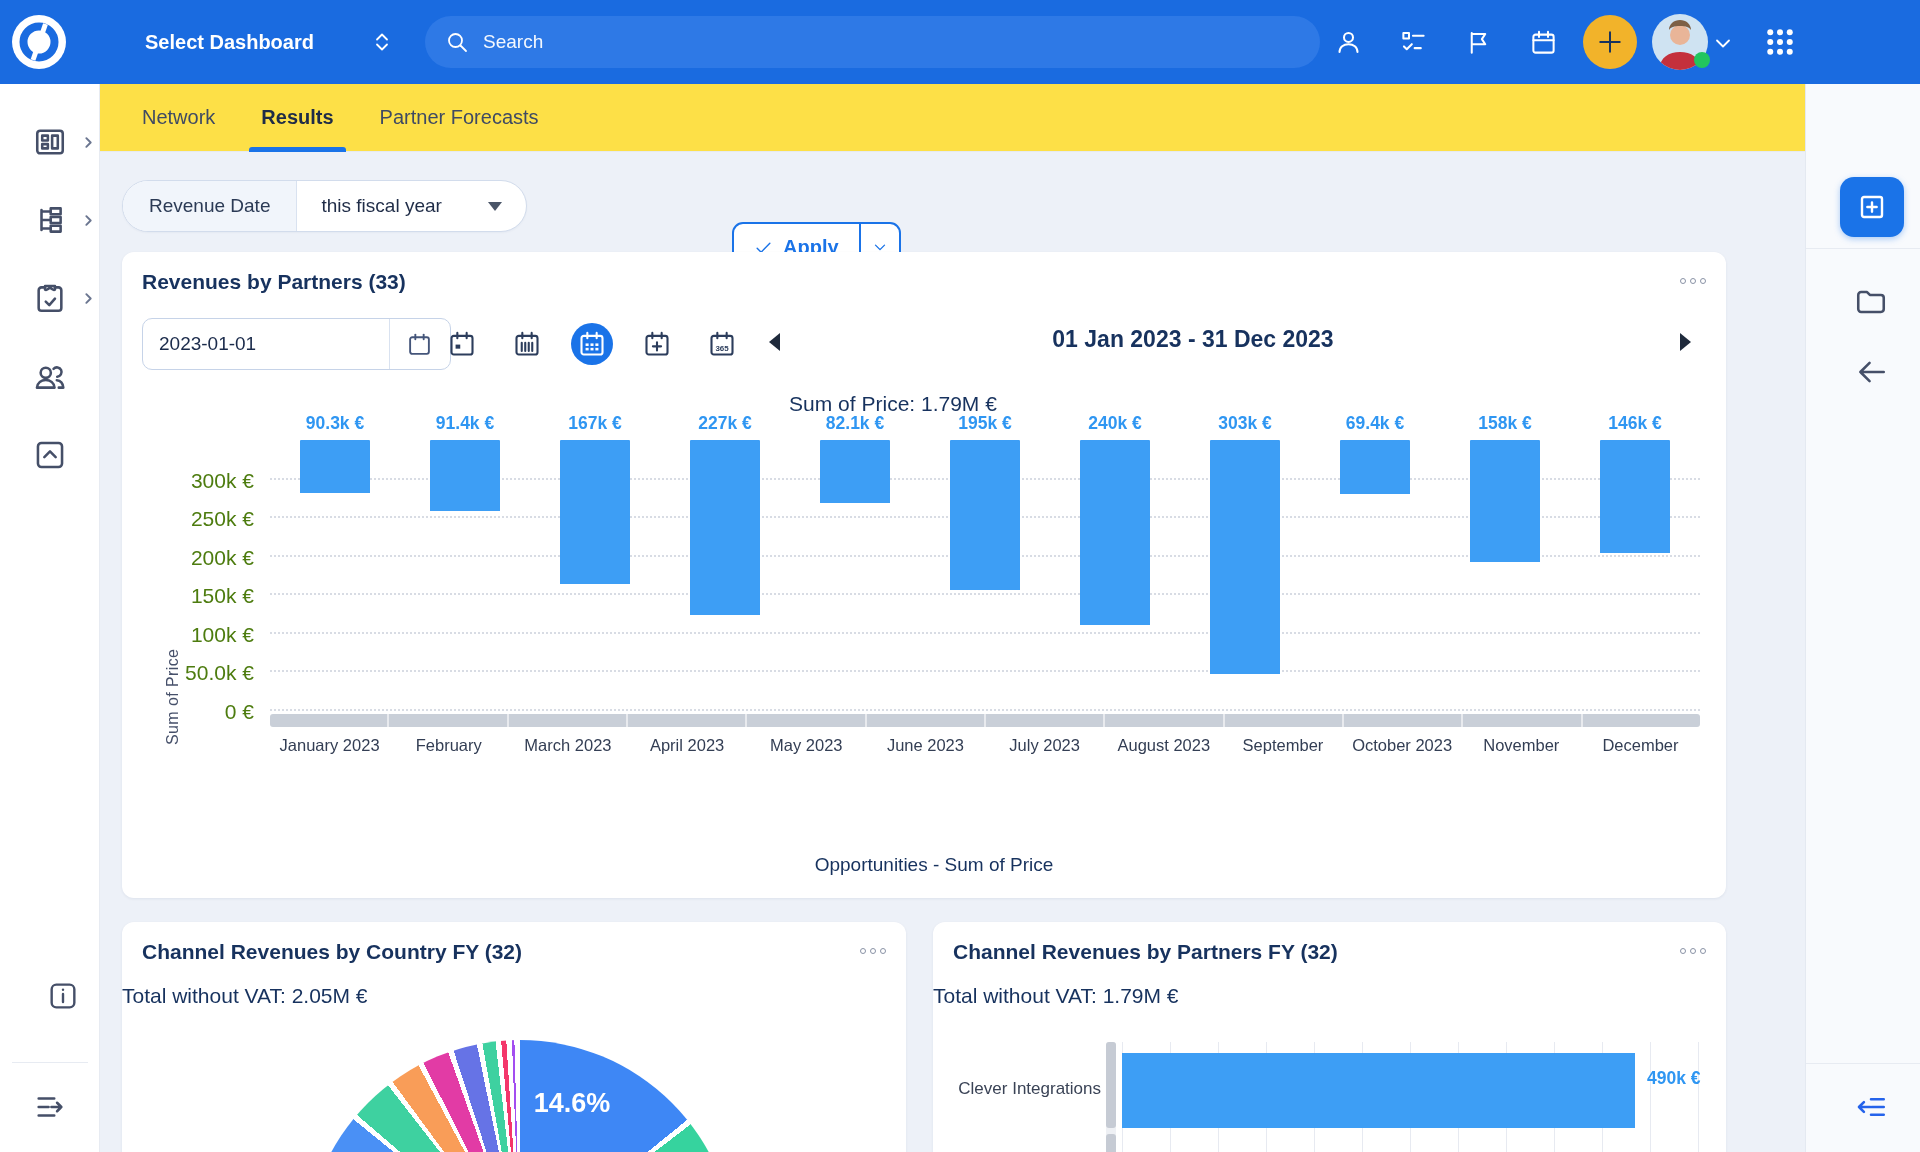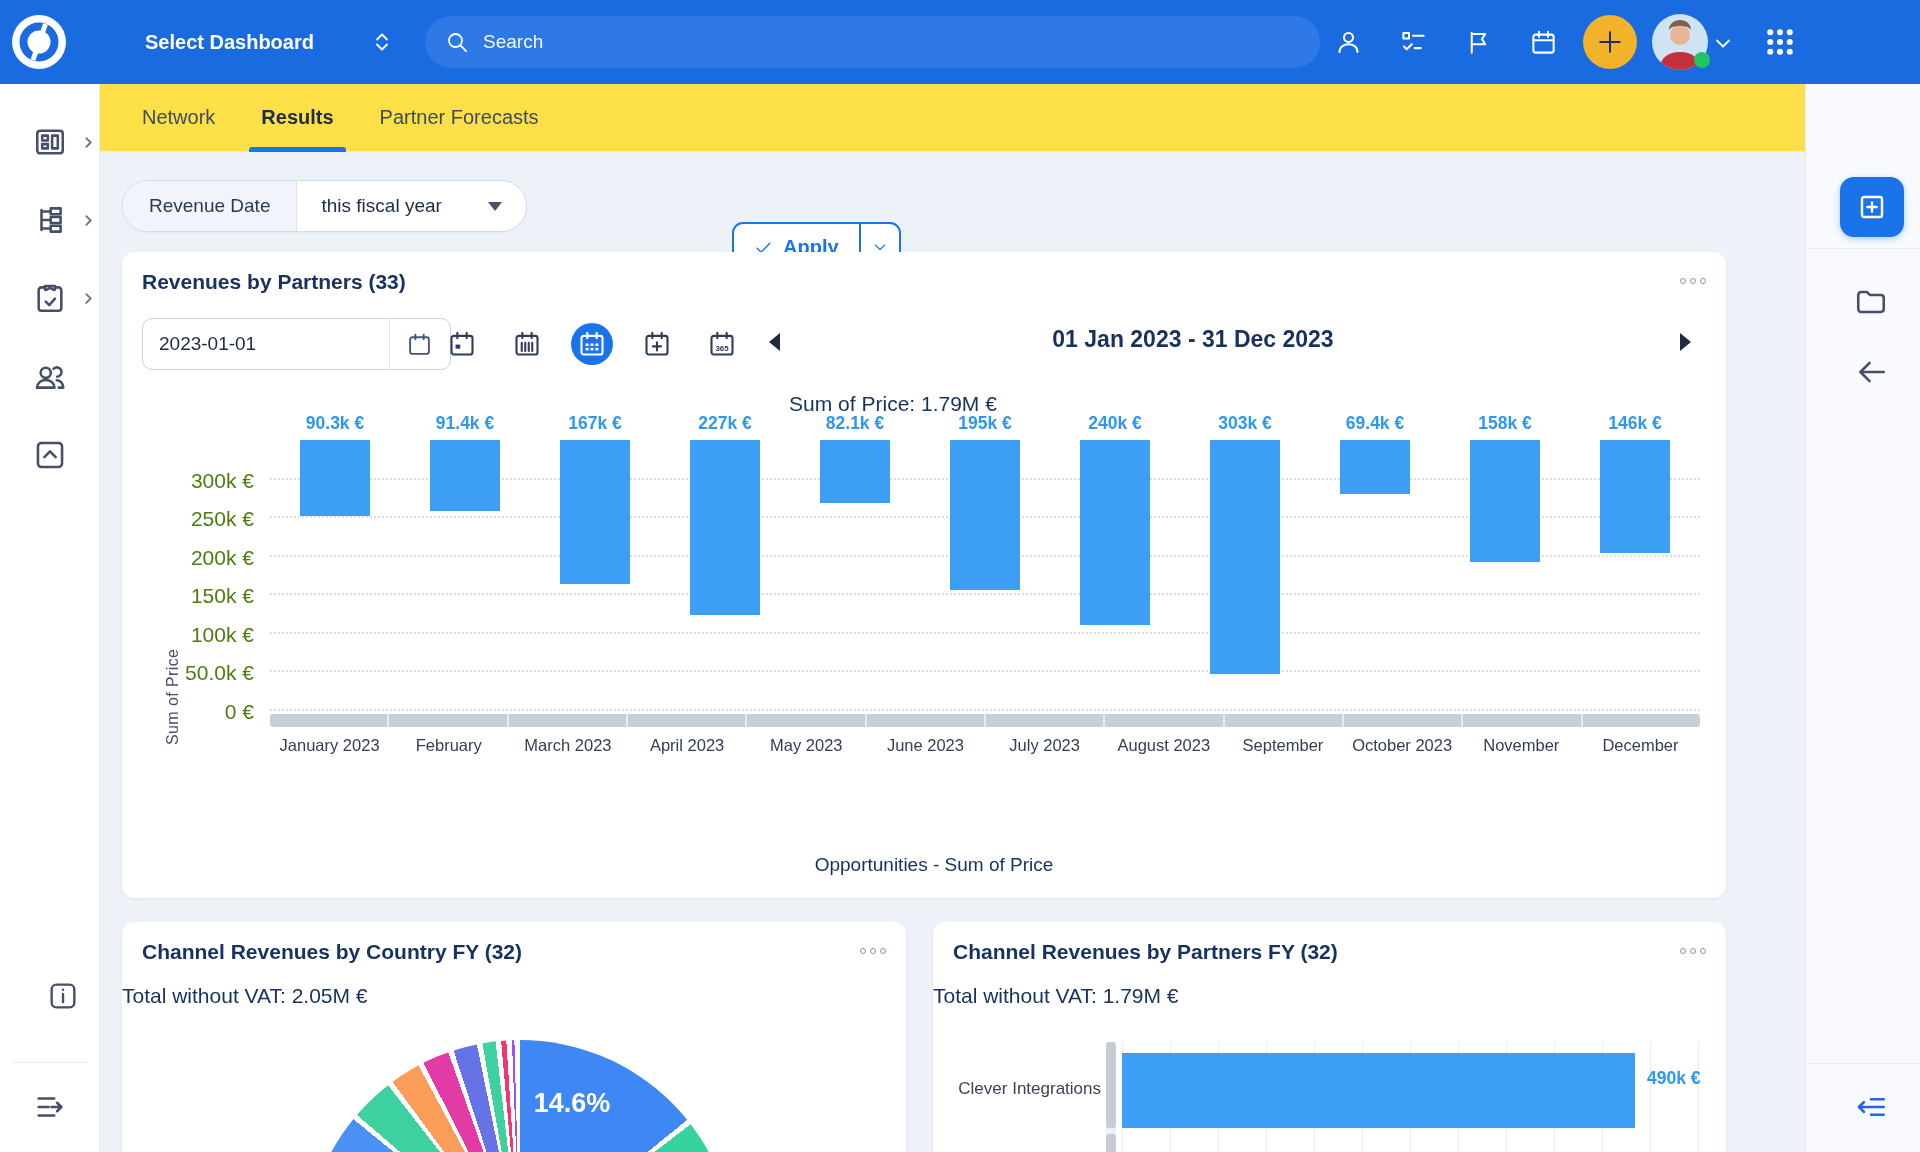--- a/index.html
+++ b/index.html
@@ -420,21 +420,21 @@
       <div class="plot">
         <div class="gridline" style="top: 37.5714px;"></div>
           <div class="gridline" style="top: 76.1429px;"></div>
           <div class="gridline" style="top: 114.714px;"></div>
           <div class="gridline" style="top: 153.286px;"></div>
           <div class="gridline" style="top: 191.857px;"></div>
           <div class="gridline" style="top: 230.429px;"></div>
           <div class="gridline" style="top: 269px;"></div>
           <div class="bars">
             <div class="colcell">
-              <div class="bar" style="height: 76px; background: rgb(61, 158, 245);">
+              <div class="bar" style="height: 53px; background: rgb(61, 158, 245);">
                 <div class="bar-label">90.3k €</div>
               </div>
             </div>
             <div class="colcell">
               <div class="bar" style="height: 70.5px; background: rgb(61, 158, 245);">
                 <div class="bar-label">91.4k €</div>
               </div>
             </div>
             <div class="colcell">
               <div class="bar" style="height: 144px; background: rgb(61, 158, 245);">

